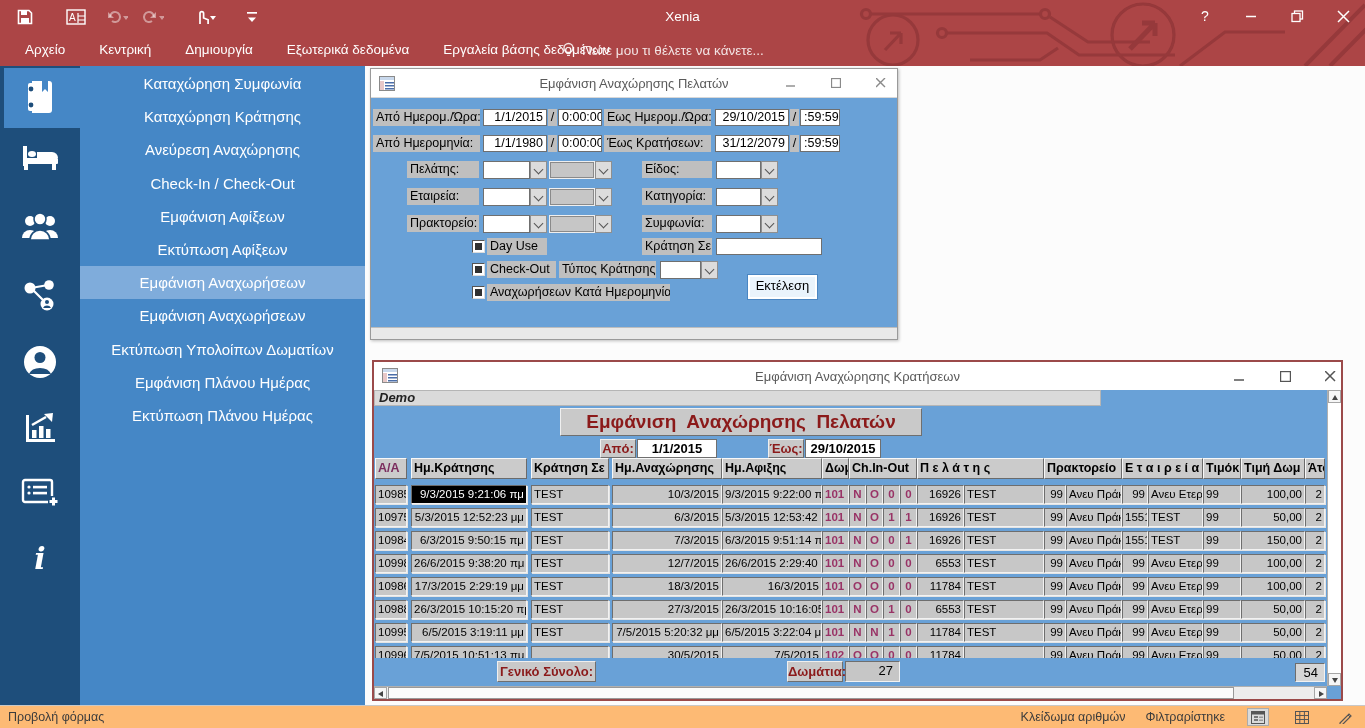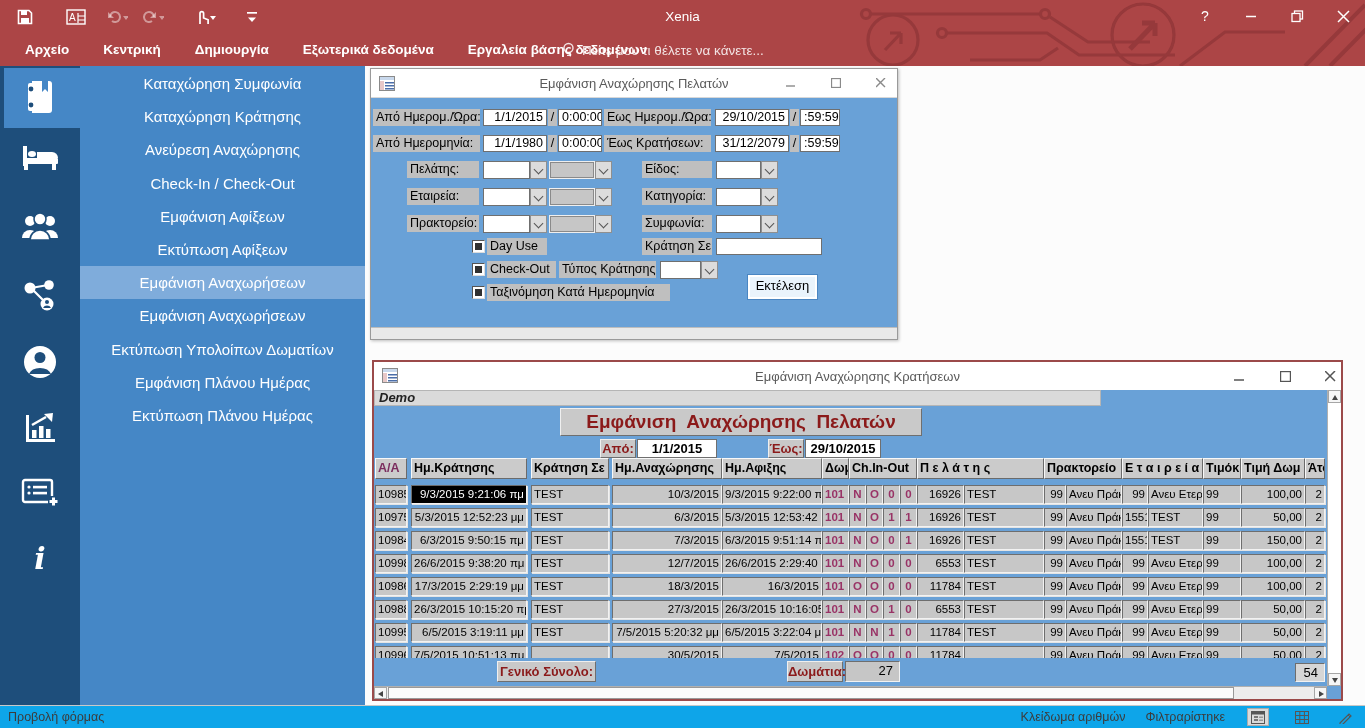--- a/index.html
+++ b/index.html
@@ -11,21 +11,21 @@
   body{width:1365px;height:728px;position:relative;overflow:hidden;background:#FFF;
        font-family:"Liberation Sans","DejaVu Sans",sans-serif;color:#000;}
   
   .ribbon{position:absolute;left:0;top:0;width:1365px;height:66px;background:var(--ribbon);overflow:hidden;}
   .circuit{position:absolute;left:850px;top:0;pointer-events:none;}
   .qat{position:absolute;left:0;top:0;height:34px;}
   .qat-ic{position:absolute;top:7px;height:20px;display:flex;align-items:center;gap:3px;}
   .app-title{position:absolute;left:0;right:0;top:9px;text-align:center;color:#FFF;font-size:13.5px;}
   .rib-btn{position:absolute;top:2px;width:38px;height:28px;display:flex;align-items:center;justify-content:center;color:#FFF;font-size:14px;}
   .tabs{position:absolute;left:8px;top:34px;height:32px;display:flex;align-items:center;}
-  .tab{padding:0 17px;line-height:32px;color:#FFF;font-size:13.5px;white-space:nowrap;font-weight:bold;}
+  .tab{padding:0 17px;line-height:32px;color:#FFF;font-size:13.5px;white-space:nowrap;}
   .tellme{display:flex;align-items:center;gap:7px;margin-left:14px;color:rgba(255,255,255,.85);font-size:13.5px;white-space:nowrap;}
   
   .workspace{position:absolute;left:0;top:66px;width:1365px;height:639px;background:#FCFCFC;}
   .icon-strip{position:absolute;left:0;top:0;width:80px;height:639px;background:var(--navy);}
   .strip-sel{position:absolute;left:4px;top:2px;width:76px;height:60px;background:var(--panel);}
   .strip-ic{position:absolute;left:0;width:80px;display:flex;justify-content:center;}
   .menu-panel{position:absolute;left:80px;top:0;width:285px;height:639px;background:var(--panel);padding-top:1px;}
   .menu-item{height:33.2px;line-height:33.2px;text-align:center;color:#FFF;font-size:15px;white-space:nowrap;}
   .menu-item.selected{background:var(--panelSel);}
   .submenu-arrow{display:inline-block;margin-left:10px;width:0;height:0;border-left:8px solid #FFF;
@@ -67,21 +67,21 @@
   .td{display:inline-block;vertical-align:top;height:19px;background:#C7C7C7;border:1px solid;border-color:#6E6E6E #F2F2F2 #F2F2F2 #6E6E6E;box-shadow:1px 1px 0 #E4E4E4;font-size:11.5px;line-height:16px;padding:0 2px;white-space:nowrap;overflow:hidden;}
   .td.m{color:var(--magenta);font-weight:bold;}
   .td.sel{background:#000;color:#FFF;}
   .ta-r{text-align:right}.ta-c{text-align:center}.ta-l{text-align:left}
   .totals{position:absolute;left:0;top:296px;width:951px;height:28px;background:var(--form);}
   .numbox{position:absolute;background:#C6C6C6;border:1px solid;border-color:#6E6E6E #F2F2F2 #F2F2F2 #6E6E6E;font-size:13px;line-height:17px;text-align:right;padding:0 6px;}
   .vscroll{position:absolute;right:0;top:28px;width:14px;height:296px;background:#FFF;border-left:1px solid #B0B0B0;}
   .hscroll{position:absolute;left:0;bottom:0;width:953px;height:13px;background:#EDEDED;border-top:1px solid #B0B0B0;}
   .hthumb{position:absolute;left:14px;top:0;width:846px;height:12px;background:#FBFBFB;border:1px solid #999;}
   
-  .statusbar{position:absolute;left:0;top:705px;width:1365px;height:23px;background:#0ea5e9;border-top:1px solid #C8C8C8;display:flex;align-items:center;padding:0 8px;font-size:12.5px;color:#3C3C3C;}
+  .statusbar{position:absolute;left:0;top:705px;width:1365px;height:23px;background:#fdba74;border-top:1px solid #C8C8C8;display:flex;align-items:center;padding:0 8px;font-size:12.5px;color:#3C3C3C;}
   .sb-spacer{flex:1;}
   .sb-right{display:flex;align-items:center;gap:20px;}
   .sb-ic{width:22px;height:18px;display:flex;align-items:center;justify-content:center;margin-left:2px;}
   .sb-ic.pressed{background:#DADADA;border:1px solid #ABABAB;}
 </style>
 </head>
 <body>
 
 <div class="ribbon">
   <svg class="circuit" width="515" height="66" viewBox="0 0 515 66">
@@ -377,21 +377,21 @@
       <div class="glabel" style="left:271px;top:140px;width:70px">Κράτηση Σε:</div>
       <div class="wbox" style="left:345px;top:140px;width:106px"></div>
       <div class="chk" style="left:101px;top:165px"></div>
       <div class="glabel" style="left:116px;top:163px;width:69px">Check-Out</div>
       <div class="glabel" style="left:188px;top:163px;width:97px">Τύπος Κράτησης:</div>
       <div class="combo" style="left:289px;top:163px;width:58px">
           <div class="val"></div>
           <div class="dd"></div>
         </div>
       <div class="chk" style="left:101px;top:188px"></div>
-      <div class="glabel" style="left:116px;top:186px;width:183px">Ταξινόμηση Κατά Ημερομηνία</div>
+      <div class="glabel" style="left:116px;top:186px;width:183px">Αναχωρήσεων Κατά Ημερομηνία</div>
       <div class="btn-exec">Εκτέλεση</div>
     </div>
     <div class="d1-footer"></div>
   </div>
 
   <div class="window2">
     <div class="w2-title">
       <span class="t-icon" style="top:6px">
         <svg width="16" height="15">
             <rect x="0.5" y="0.5" width="15" height="14" fill="#FFF" stroke="#8A8A8A"></rect>

